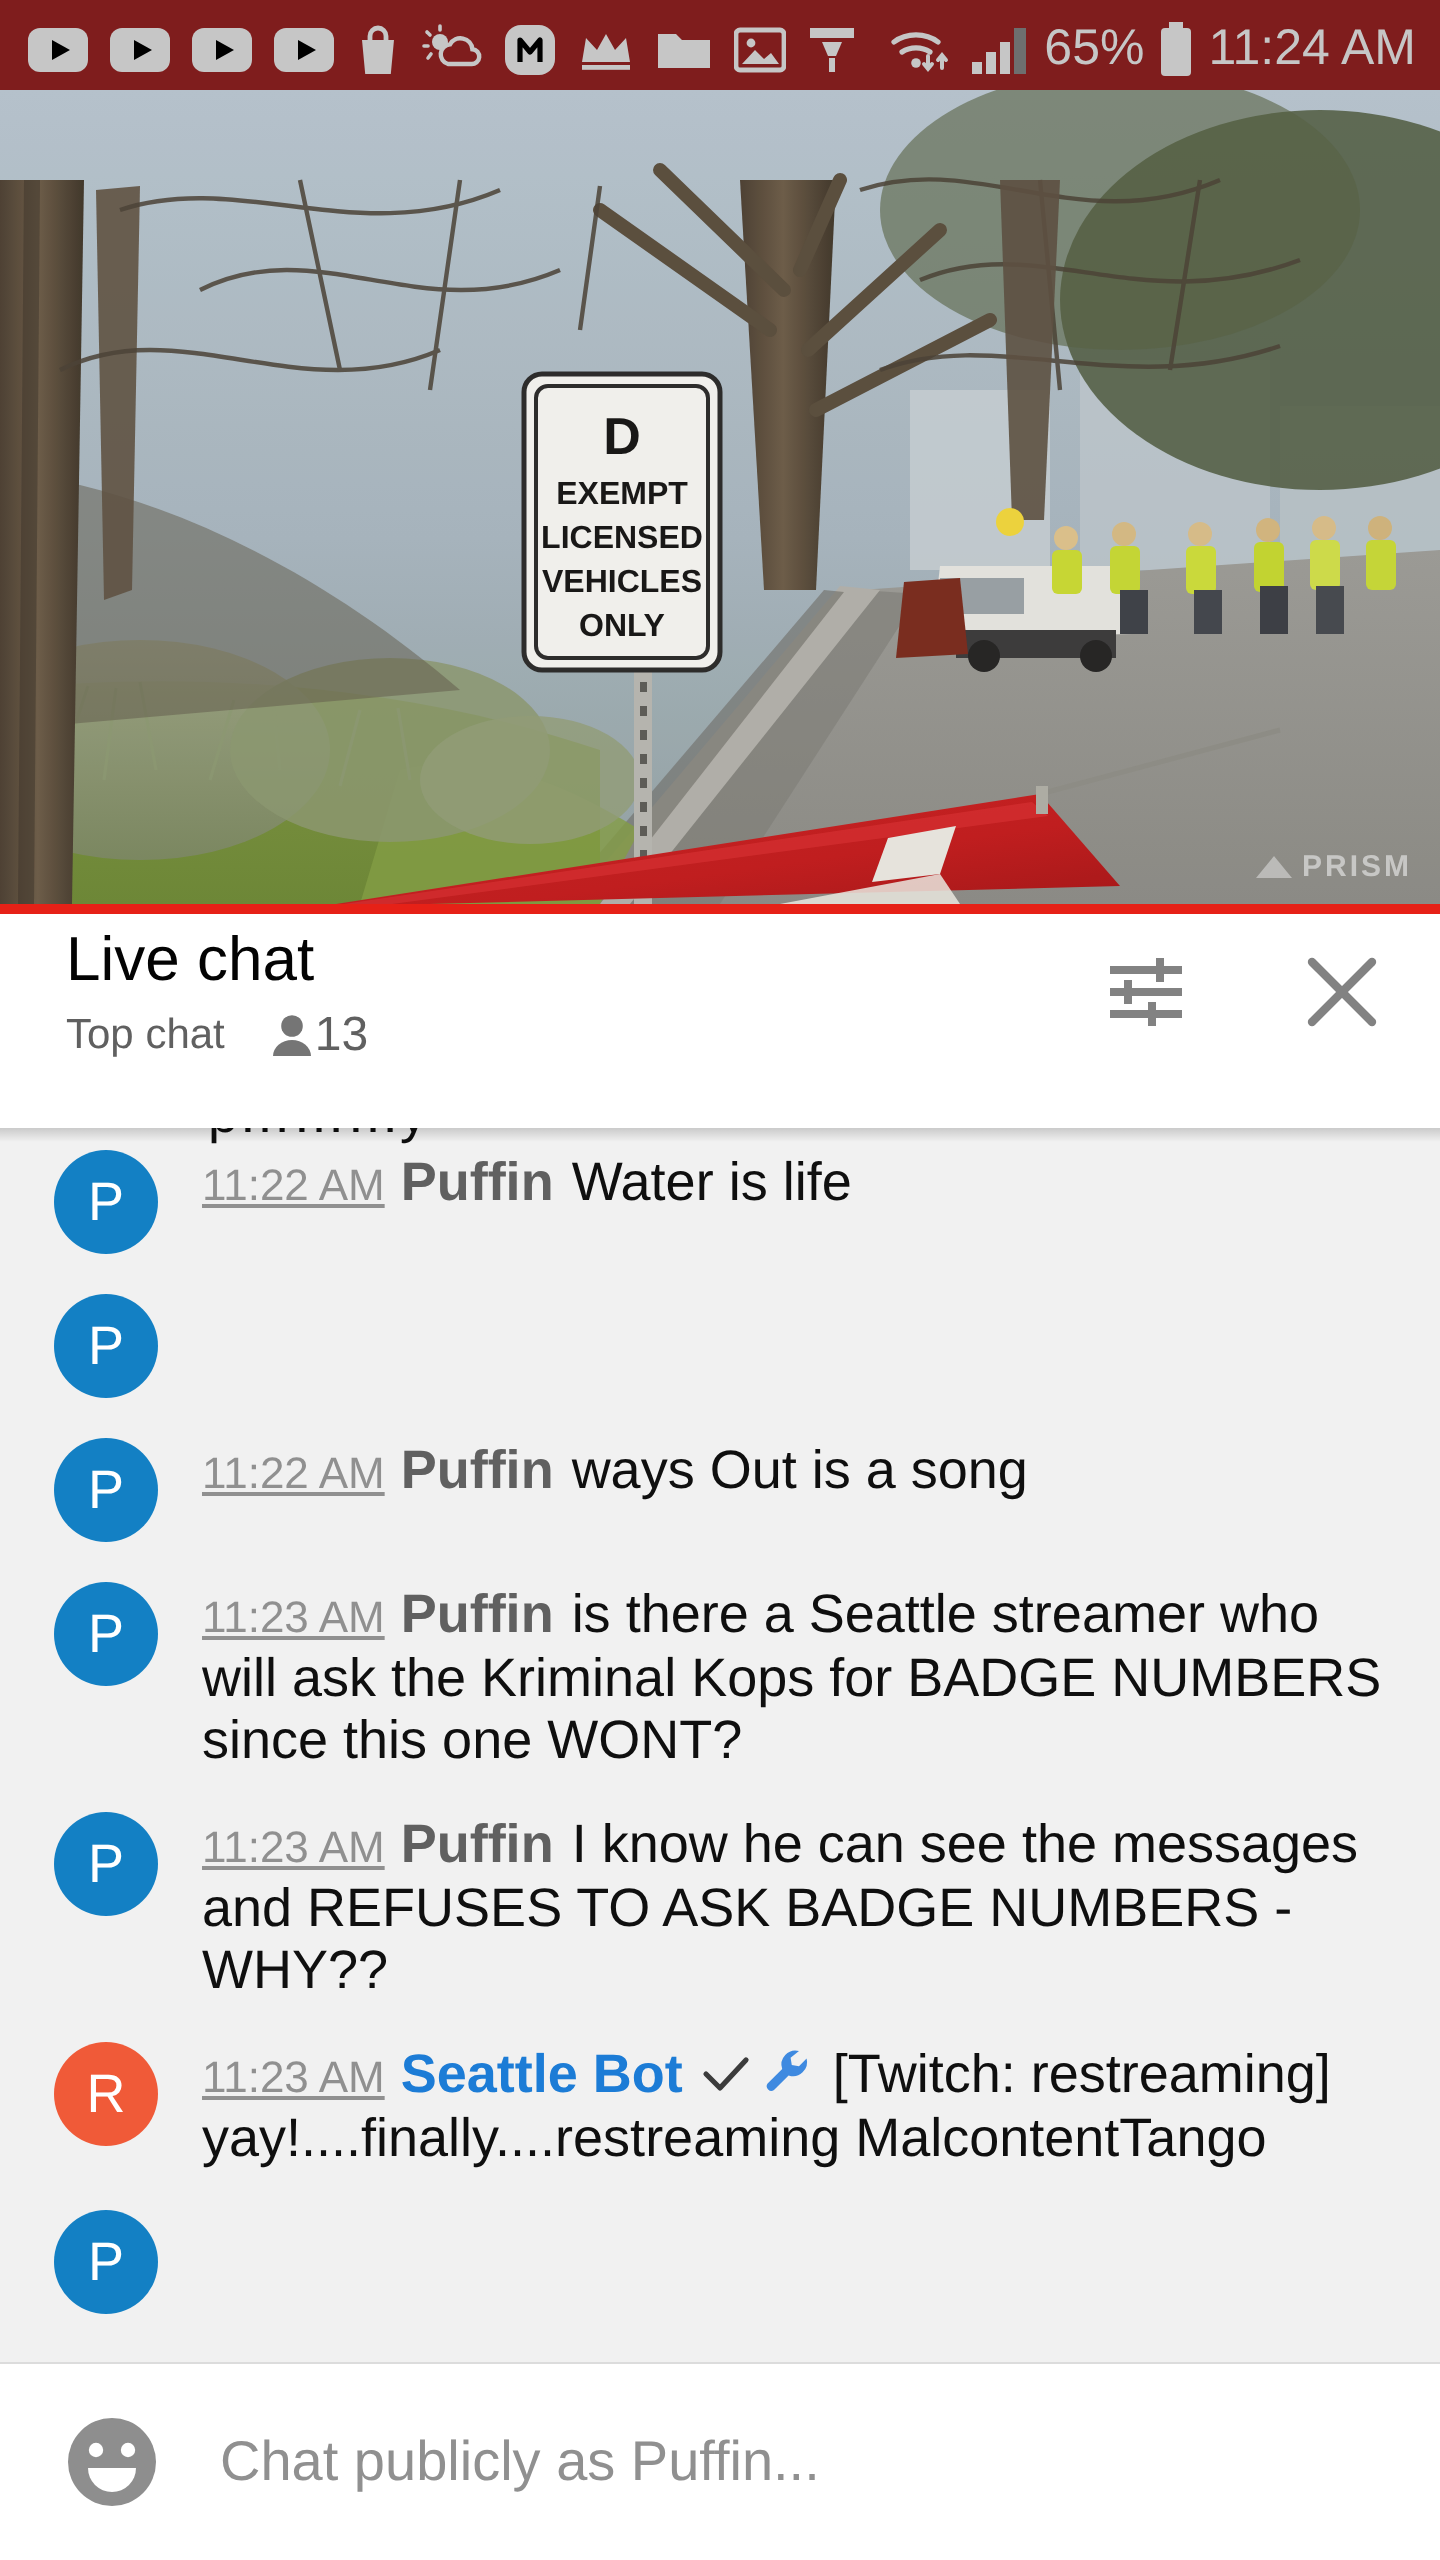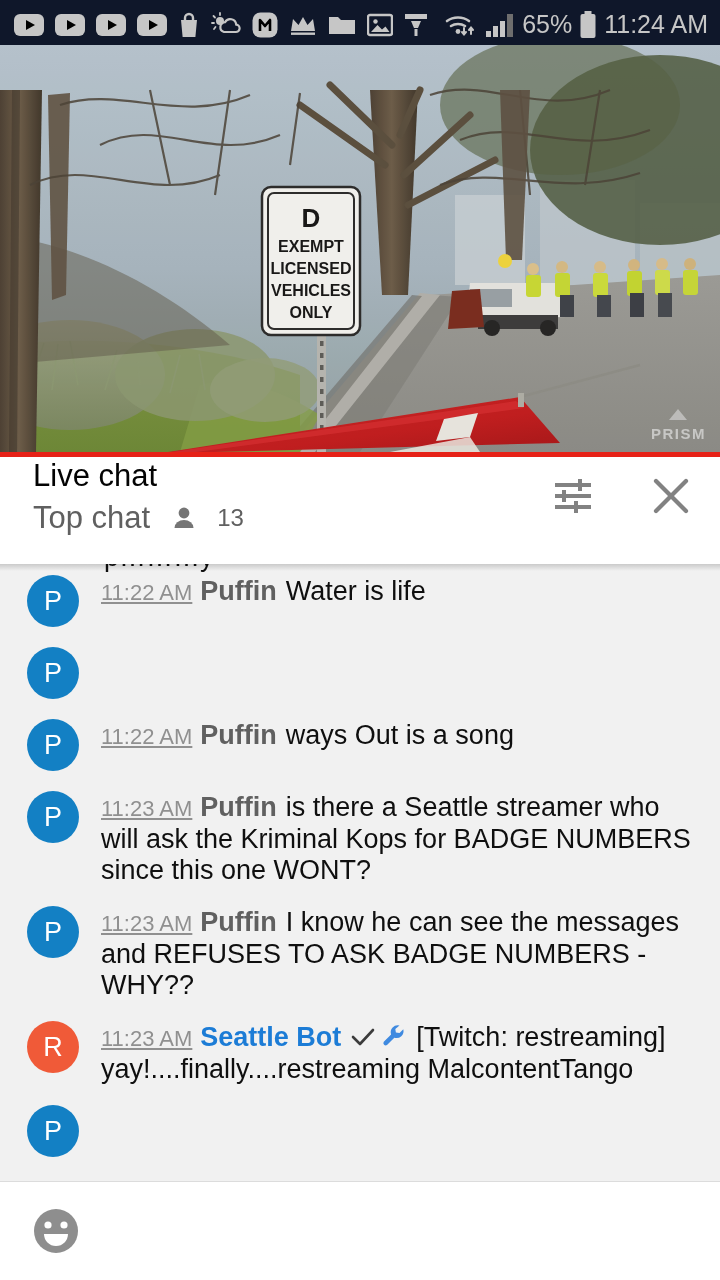--- a/index.html
+++ b/index.html
@@ -7,62 +7,62 @@
     width:720px; height:1280px;
     background:#ffffff;
     font-family:"Liberation Sans", sans-serif;
     overflow:hidden;
   }
   #app { position:relative; width:720px; height:1280px; overflow:hidden; }
 
   
   .statusbar {
     position:absolute; top:0; left:0; width:720px; height:49px;
-    background:#0f172a; display:flex; align-items:center;
+    background:#7f1d1d; display:flex; align-items:center;
     padding:0 12px 0 14px;
   }
   .sb-left { display:flex; align-items:center; gap:11px; flex:1; }
   .sb-right { display:flex; align-items:center; gap:7px; }
   .sb-ico { display:block; }
   .sb-pct { color:#c6c6c6; font-size:25px; }
   .sb-time { color:#c6c6c6; font-size:25px; }
 
   
   .video {
     position:absolute; top:45px; left:0; width:720px; height:407px;
     overflow:hidden; background:#6b6257;
   }
   .vid-canvas { position:absolute; inset:0; }
   .watermark {
     position:absolute; right:14px; bottom:10px;
     color:rgba(235,235,235,.62); font-size:15px;
     letter-spacing:1.5px; font-weight:bold;
-    display:flex; align-items:center; gap:5px;flex-direction:column;
+    display:flex; align-items:center; gap:5px;
   }
   .wm-tri {
     width:0;height:0;border-left:9px solid transparent;
     border-right:9px solid transparent;border-bottom:11px solid rgba(225,225,225,.55);
   }
   .progressbar {
     position:absolute; top:452px; left:0; width:720px; height:5px;
     background:#cc0000;
   }
   .progressbar .played { height:100%; width:100%; background:#e62117; }
 
   
   .chat-header {
     position:absolute; top:457px; left:0; width:720px; height:77px;
     background:#ffffff; display:flex; align-items:center;
     padding:0 26px 0 33px;
   }
   .ch-titles { flex:1; }
   .ch-title { font-size:31px; color:#030303; line-height:40px; }
   .ch-sub { display:flex; align-items:center; gap:9px; margin-top:4px; }
-  .ch-subtext { font-size:31px; color:#606060; }
-  .ch-viewers { display:flex; align-items:center; gap:22px; margin-left:14px; }
+  .ch-subtext { font-size:21px; color:#606060; }
+  .ch-viewers { display:flex; align-items:center; gap:0; margin-left:14px; }
   .ch-count { font-size:24px; color:#606060; }
   .ch-actions { display:flex; align-items:center; gap:52px; }
   .ch-btn { width:46px; height:46px; display:flex; align-items:center; justify-content:center; }
 
   
   .chat-list {
     position:absolute; top:564px; left:0; width:720px; height:617px;
     background:#f1f1f1; overflow:hidden;
   }
   .list-shadow {
@@ -432,15 +432,16 @@
   <div class="divider"></div>
   <div class="input-bar">
     <div class="emoji-btn">
       <svg width="50" height="50" viewBox="0 0 50 50">
         <circle cx="25" cy="25" r="22" fill="#8e8e8e"></circle>
         <circle cx="17" cy="19" r="3.6" fill="#ffffff"></circle>
         <circle cx="33" cy="19" r="3.6" fill="#ffffff"></circle>
         <path d="M13 28 a12 12 0 0 0 24 0 z" fill="#ffffff"></path>
       </svg>
     </div>
+    <input class="chat-input" type="text" placeholder="Chat publicly as Puffin..." style="">
   </div>
 
 </div>
 
 </body></html>

